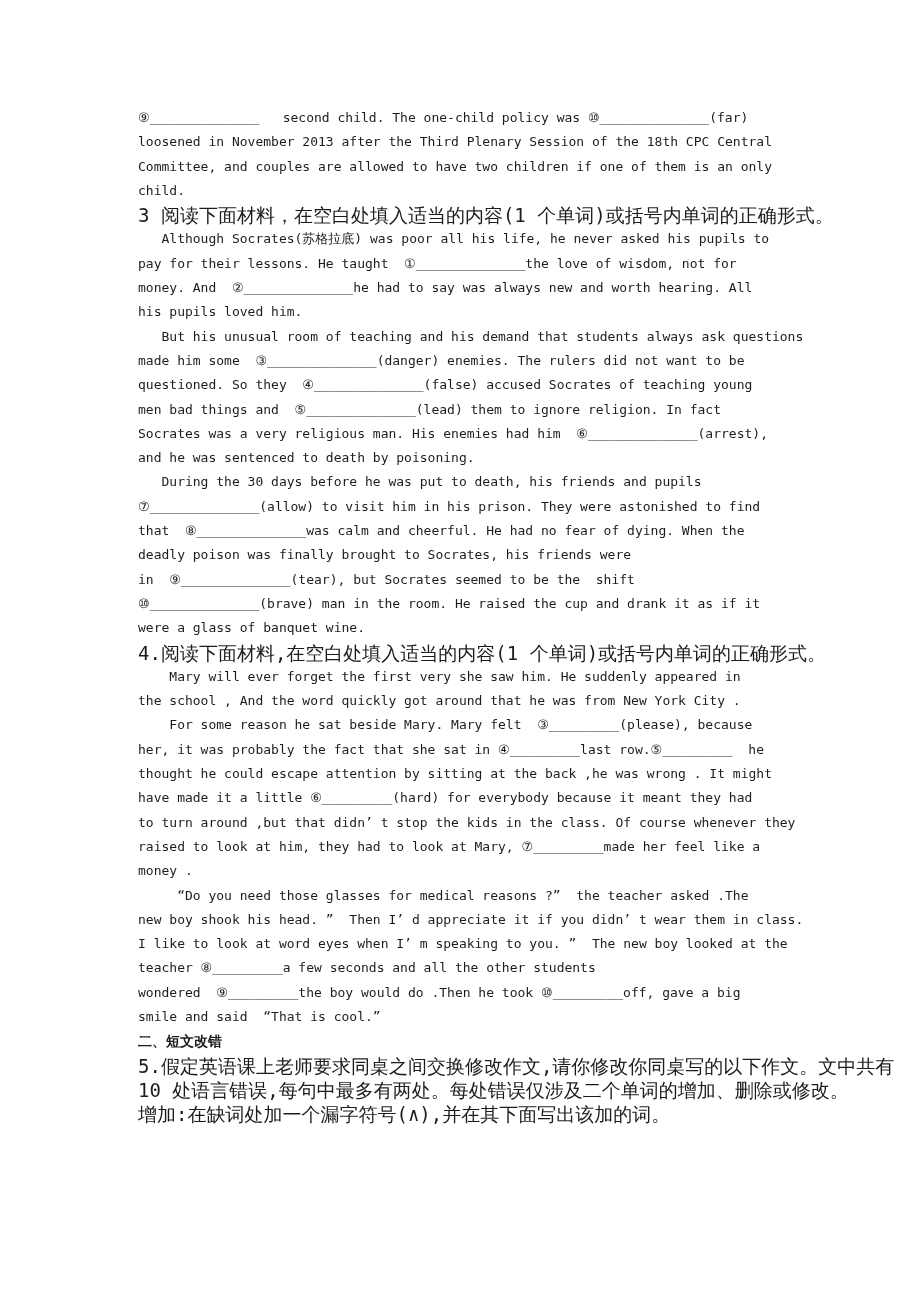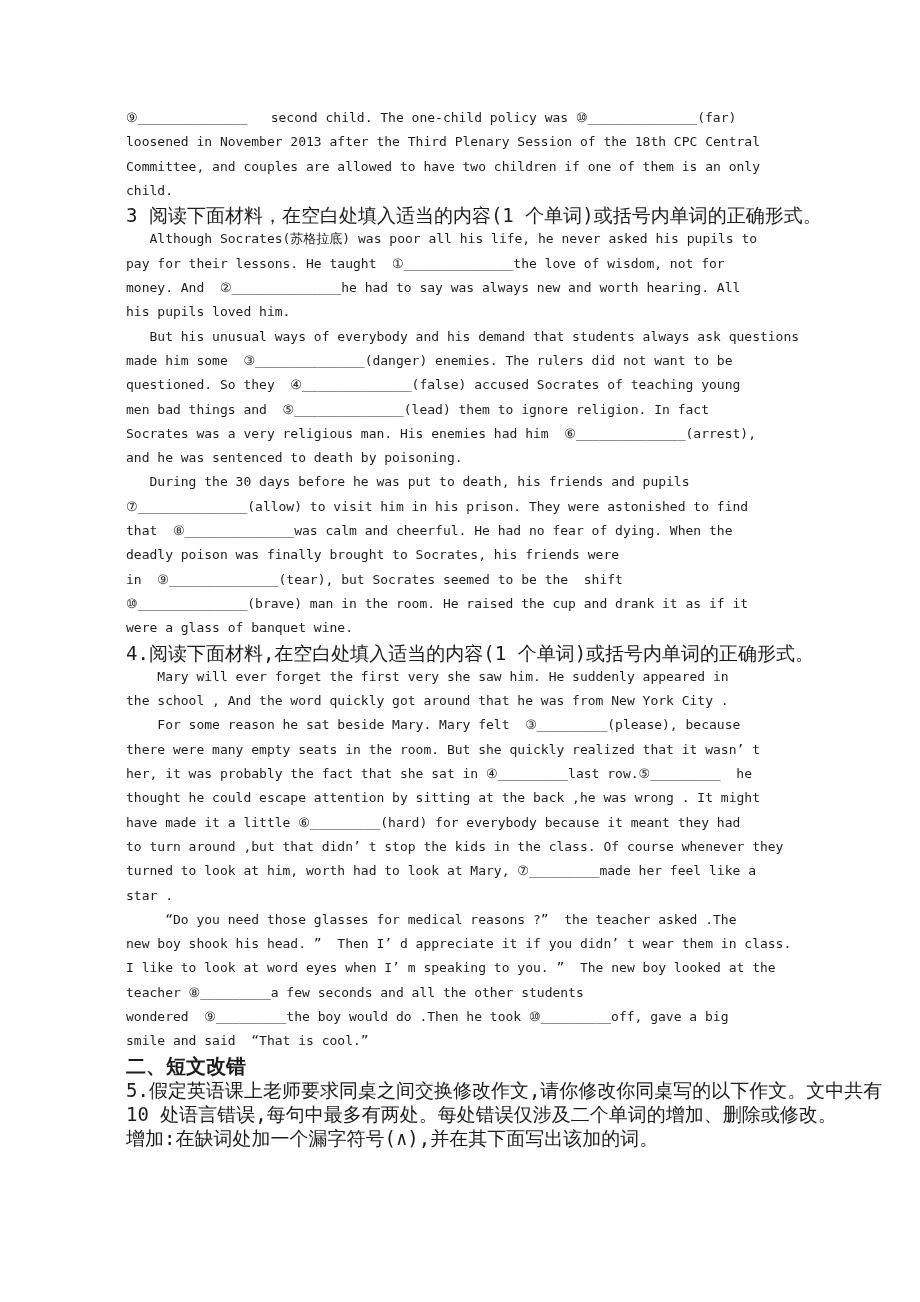--- a/index.html
+++ b/index.html
@@ -15,81 +15,80 @@
   }
   .page {
     position: absolute;
     left: 0; top: 0;
     width: 920px;
     height: 1302px;
     background: #ffffff;
   }
   .text-block {
     position: absolute;
-    left: 126px;
+    left: 138px;
     top: 106px;
     width: 712px;
   }
   .ln {
     font-family: "DejaVu Sans Mono", monospace;
     font-size: 13px;
     line-height: 24.3px;
     height: 24.3px;
     color: #1c1c1c;
     white-space: pre;
     letter-spacing: 0;
   }
   .ln.cn {
     font-family: "DejaVu Sans Mono", sans-serif;
     font-size: 19px;
   }
   .ln.cnb {
     font-family: "DejaVu Sans Mono", sans-serif;
-    font-size: 20px;
+    font-size: 14px;
     font-weight: 700;
   }
 </style>
 </head>
 <body style="background: rgb(255, 255, 255);">
 
 <div class="page">
   <div class="text-block" id="lines-root" style="color: rgb(28, 28, 28);">
       <div class="ln en">⑨______________   second child. The one-child policy was ⑩______________(far)</div>
       <div class="ln en">loosened in November 2013 after the Third Plenary Session of the 18th CPC Central</div>
       <div class="ln en">Committee, and couples are allowed to have two children if one of them is an only</div>
       <div class="ln en">child.</div>
       <div class="ln cn">3 阅读下面材料，在空白处填入适当的内容(1 个单词)或括号内单词的正确形式。</div>
       <div class="ln en">   Although Socrates(苏格拉底) was poor all his life, he never asked his pupils to</div>
       <div class="ln en">pay for their lessons. He taught  ①______________the love of wisdom, not for</div>
       <div class="ln en">money. And  ②______________he had to say was always new and worth hearing. All</div>
       <div class="ln en">his pupils loved him.</div>
-      <div class="ln en">   But his unusual ways of everybody and his demand that students always ask questions</div>
+      <div class="ln en">   But his unusual room of teaching and his demand that students always ask questions</div>
       <div class="ln en">made him some  ③______________(danger) enemies. The rulers did not want to be</div>
       <div class="ln en">questioned. So they  ④______________(false) accused Socrates of teaching young</div>
       <div class="ln en">men bad things and  ⑤______________(lead) them to ignore religion. In fact</div>
       <div class="ln en">Socrates was a very religious man. His enemies had him  ⑥______________(arrest),</div>
       <div class="ln en">and he was sentenced to death by poisoning.</div>
       <div class="ln en">   During the 30 days before he was put to death, his friends and pupils</div>
       <div class="ln en">⑦______________(allow) to visit him in his prison. They were astonished to find</div>
       <div class="ln en">that  ⑧______________was calm and cheerful. He had no fear of dying. When the</div>
       <div class="ln en">deadly poison was finally brought to Socrates, his friends were</div>
       <div class="ln en">in  ⑨______________(tear), but Socrates seemed to be the  shift</div>
       <div class="ln en">⑩______________(brave) man in the room. He raised the cup and drank it as if it</div>
       <div class="ln en">were a glass of banquet wine.</div>
       <div class="ln cn">4.阅读下面材料,在空白处填入适当的内容(1 个单词)或括号内单词的正确形式。</div>
       <div class="ln en">    Mary will ever forget the first very she saw him. He suddenly appeared in</div>
       <div class="ln en">the school , And the word quickly got around that he was from New York City .</div>
       <div class="ln en">    For some reason he sat beside Mary. Mary felt  ③_________(please), because</div>
-      <div class="ln en">there were many empty seats in the room. But she quickly realized that it wasn’ t</div>
       <div class="ln en">her, it was probably the fact that she sat in ④_________last row.⑤_________  he</div>
       <div class="ln en">thought he could escape attention by sitting at the back ,he was wrong . It might</div>
       <div class="ln en">have made it a little ⑥_________(hard) for everybody because it meant they had</div>
       <div class="ln en">to turn around ,but that didn’ t stop the kids in the class. Of course whenever they</div>
-      <div class="ln en">turned to look at him, worth had to look at Mary, ⑦_________made her feel like a</div>
-      <div class="ln en">star .</div>
+      <div class="ln en">raised to look at him, they had to look at Mary, ⑦_________made her feel like a</div>
+      <div class="ln en">money .</div>
       <div class="ln en">     “Do you need those glasses for medical reasons ?”  the teacher asked .The</div>
       <div class="ln en">new boy shook his head. ”  Then I’ d appreciate it if you didn’ t wear them in class.</div>
       <div class="ln en">I like to look at word eyes when I’ m speaking to you. ”  The new boy looked at the</div>
       <div class="ln en">teacher ⑧_________a few seconds and all the other students</div>
       <div class="ln en">wondered  ⑨_________the boy would do .Then he took ⑩_________off, gave a big</div>
       <div class="ln en">smile and said  “That is cool.”</div>
       <div class="ln cnb">二、短文改错</div>
       <div class="ln cn">5.假定英语课上老师要求同桌之间交换修改作文,请你修改你同桌写的以下作文。文中共有</div>
       <div class="ln cn">10 处语言错误,每句中最多有两处。每处错误仅涉及二个单词的增加、删除或修改。</div>
       <div class="ln cn">增加:在缺词处加一个漏字符号(∧),并在其下面写出该加的词。</div>

